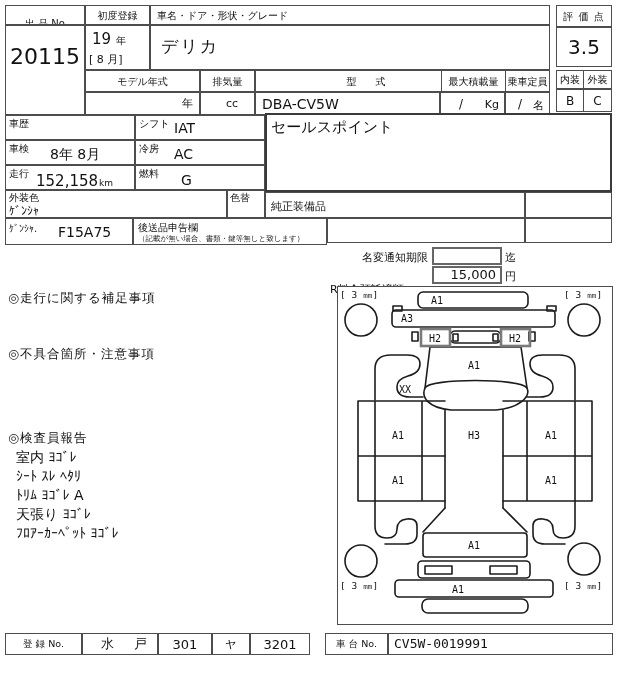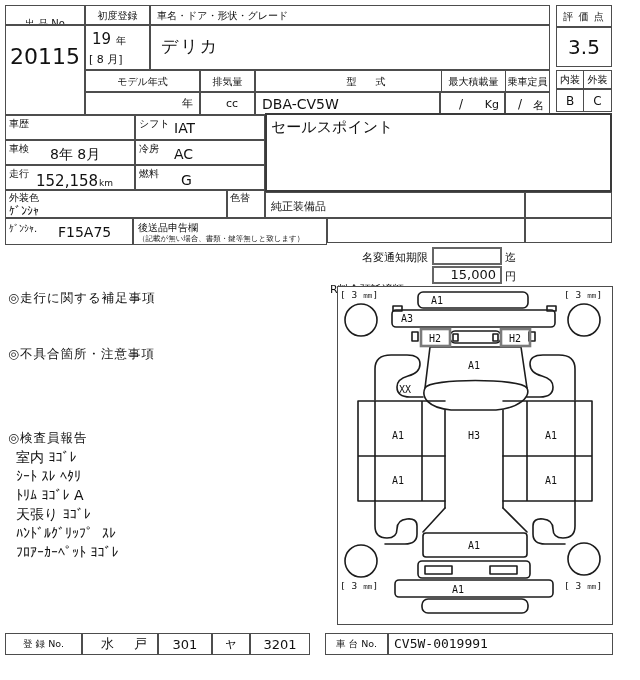--- a/index.html
+++ b/index.html
@@ -139,21 +139,20 @@
 <div class="nb" style="left:505px;top:269px;font-size:11px">円</div>
 
 <div class="nb note-title" style="left:8px;top:290px">◎走行に関する補足事項</div>
 <div class="nb note-title" style="left:8px;top:346px">◎不具合箇所・注意事項</div>
 <div class="nb note-title" style="left:8px;top:430px">◎検査員報告</div>
 <div class="nb" style="left:16px;top:448px;width:300px;height:160px">
   <div class="note-item">室内 ﾖｺﾞﾚ</div>
   <div class="note-item">ｼｰﾄ ｽﾚ ﾍﾀﾘ</div>
   <div class="note-item">ﾄﾘﾑ ﾖｺﾞﾚ A</div>
   <div class="note-item">天張り ﾖｺﾞﾚ</div>
-  <div class="note-item">ﾊﾝﾄﾞﾙｸﾞﾘｯﾌﾟ  ｽﾚ</div>
   <div class="note-item">ﾌﾛｱｰｶｰﾍﾟｯﾄ ﾖｺﾞﾚ</div>
 </div>
 
 <div class="c" style="left:337px;top:286px;width:276px;height:339px;border-width:1.5px">
   <svg width="273" height="336" viewBox="0 0 273 336">
     <g fill="none" stroke="#1c1c1c" stroke-width="1.6" stroke-linejoin="round" stroke-linecap="round">
 
       <circle cx="23" cy="33" r="16"></circle>
       <circle cx="246" cy="33" r="16"></circle>
       <circle cx="23" cy="274" r="16"></circle>

